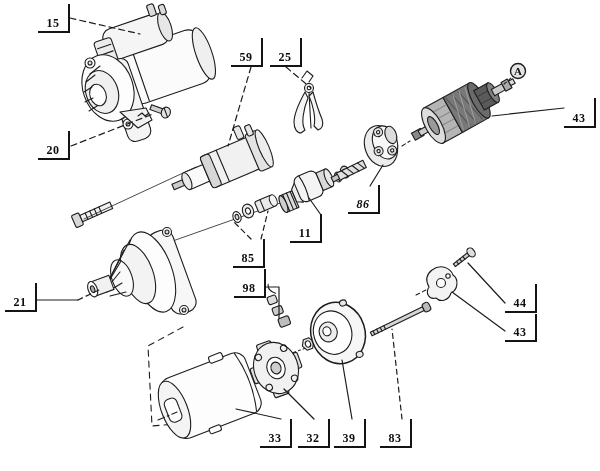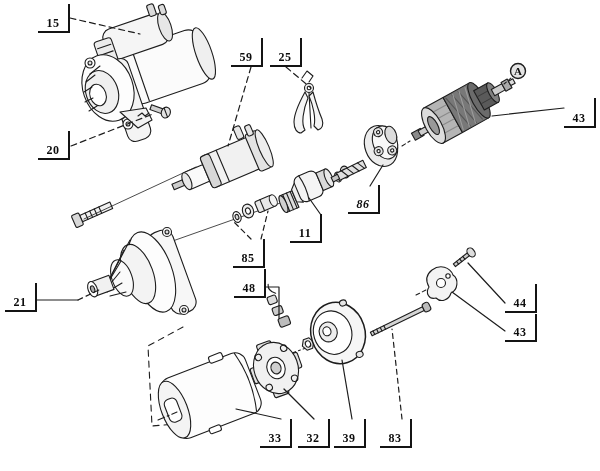--- a/index.html
+++ b/index.html
@@ -294,21 +294,21 @@
 
   <div class="callout" style="left:38px;  top:4px;   width:32px; height:29px;">15</div>
   <div class="callout" style="left:38px;  top:131px; width:32px; height:29px;">20</div>
   <div class="callout" style="left:231px; top:38px;  width:32px; height:29px;">59</div>
   <div class="callout" style="left:270px; top:38px;  width:32px; height:29px;">25</div>
   <div class="callout" style="left:564px; top:98px;  width:32px; height:30px;">43</div>
   <div class="callout" style="left:348px; top:185px; width:32px; height:29px;font-style:italic;">86</div>
   <div class="callout" style="left:290px; top:214px; width:32px; height:29px;">11</div>
   <div class="callout" style="left:233px; top:239px; width:32px; height:29px;">85</div>
   <div class="callout" style="left:5px;   top:283px; width:32px; height:29px;">21</div>
-  <div class="callout" style="left:234px; top:269px; width:32px; height:29px;">48</div>
+  <div class="callout" style="left:234px; top:269px; width:32px; height:29px;">98</div>
   <div class="callout" style="left:505px; top:284px; width:32px; height:29px;">44</div>
   <div class="callout" style="left:505px; top:314px; width:32px; height:28px;">43</div>
   <div class="callout" style="left:260px; top:419px; width:32px; height:29px;">33</div>
   <div class="callout" style="left:298px; top:419px; width:32px; height:29px;">32</div>
   <div class="callout" style="left:334px; top:419px; width:32px; height:29px;">39</div>
   <div class="callout" style="left:380px; top:419px; width:32px; height:29px;">83</div>
 
 </div>
 
 </body></html>

